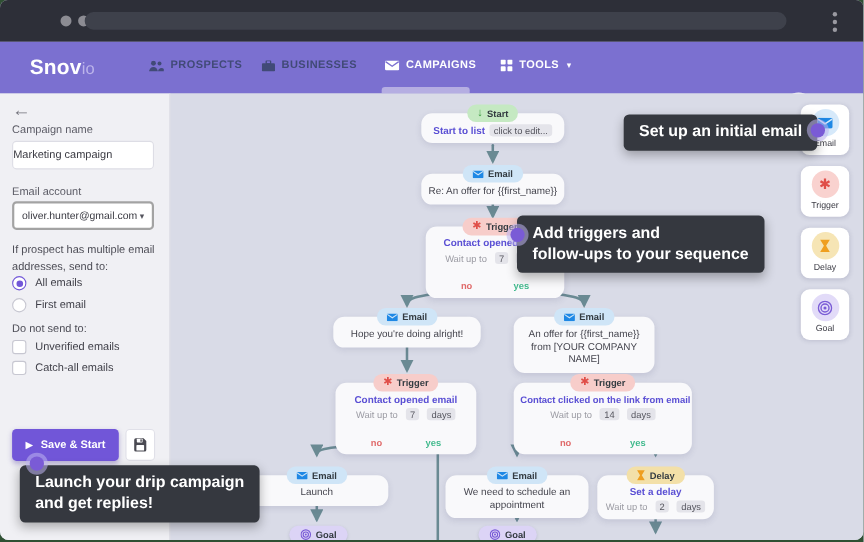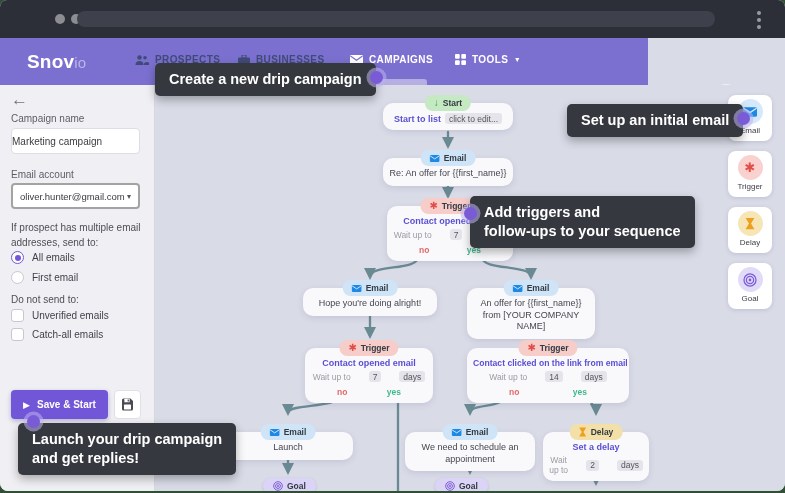--- a/index.html
+++ b/index.html
@@ -9,21 +9,21 @@
 
   
   .browser-bar { position:absolute; left:0; top:0; width:785px; height:38px; background:#2d2f38; }
   .traffic-dots { position:absolute; left:55px; top:14px; display:flex; gap:6px; }
   .traffic-dots i { width:10px; height:10px; border-radius:50%; background:#8c8c93; }
   .address-bar { position:absolute; left:77px; top:11px; width:638px; height:16px; border-radius:8px; background:#3e414b; }
   .kebab { position:absolute; right:22px; top:9px; display:flex; flex-direction:column; gap:3px; padding:2px; }
   .kebab i { width:4px; height:4px; border-radius:50%; background:#9a9aa1; }
 
   
-  .navbar { position:absolute; left:0; top:38px; width:648px; height:47px; background:#7b70d0; }
+  .navbar { position:absolute; left:0; top:38px; width:785px; height:47px; background:#7b70d0; }
   .logo { position:absolute; left:27px; top:13px; font-size:19px; font-weight:bold; color:#fff; letter-spacing:.2px; }
   .logo .suffix { color:#bcb4ea; font-weight:normal; font-size:15px; }
   .nav-item { position:absolute; top:16px; display:flex; align-items:center; gap:6px; font-size:10px; font-weight:bold; letter-spacing:.4px; color:#414a77; cursor:pointer; }
   .nav-item svg { display:block; }
   .nav-item.active, .nav-item.light { color:#fff; }
   .nav-prospects { left:135px; } .nav-businesses { left:238px; } .nav-campaigns { left:350px; } .nav-tools { left:455px; }
   .nav-caret { font-size:8px; margin-left:1px; }
   .tab-underline { position:absolute; left:347px; bottom:0; width:80px; height:6px; background:#b5aee2; border-radius:3px 3px 0 0; }
   .avatar { position:absolute; left:713px; top:46px; width:26px; height:26px; border-radius:50%; background:#f2f2f5; overflow:hidden; }
   .avatar svg { display:block; margin:3px auto 0; }
@@ -55,23 +55,23 @@
   .badge { position:absolute; top:-8px; left:50%; transform:translateX(-50%); height:16px; display:flex; align-items:center; gap:4px; padding:0 9px; border-radius:9px; font-size:8.5px; font-weight:bold; color:#333b41; white-space:nowrap; }
   .badge svg { display:block; }
   .badge.b-start { background:#c5e9c2; }
   .badge.b-email { background:#cfe5f7; }
   .badge.b-trigger { background:#f7cdca; }
   .badge.b-delay { background:#f3e0a8; }
   .badge .glyph-arrow { color:#43a047; font-size:10px; font-weight:bold; line-height:1; }
   .badge .glyph-ast { color:#e04e48; font-size:10px; line-height:1; }
   .node-link { color:#5a4fd4; font-weight:bold; font-size:9px; white-space:nowrap; }
   .node-text { color:#45454e; font-size:9px; line-height:1.3; }
-  .wait-line { margin-top:3px; font-size:8.5px; color:#9b9ba3; display:flex; align-items:center; justify-content:center; gap:18px; }
+  .wait-line { margin-top:3px; font-size:8.5px; color:#9b9ba3; display:flex; align-items:center; justify-content:center; gap:7px; }
   .chip { background:#e4e4ea; border-radius:3px; padding:0.5px 4px; color:#55555e; font-size:8.5px; }
-  .noyes { display:flex; justify-content:space-between; padding:0 26px; margin-top:5px; font-size:8.5px; font-weight:bold; }
+  .noyes { display:flex; justify-content:space-between; padding:0 26px; margin-top:15px; font-size:8.5px; font-weight:bold; }
   .no-lbl { color:#e06a6a; } .yes-lbl { color:#3fb98c; }
   .start-row { display:flex; align-items:center; justify-content:center; gap:4px; }
   .goal-pill { position:absolute; height:16px; display:flex; align-items:center; gap:4px; padding:0 10px; border-radius:9px; background:#dcd4f6; font-size:8.5px; font-weight:bold; color:#333b41; box-shadow:0 1px 3px rgba(70,70,110,.2); }
 
   
   .palette-card { position:absolute; left:573px; width:44px; height:46px; background:#fff; border-radius:8px; box-shadow:0 1px 4px rgba(70,70,110,.18); display:flex; flex-direction:column; align-items:center; padding-top:4px; cursor:pointer; }
   .pal-circle { width:25px; height:25px; border-radius:50%; display:flex; align-items:center; justify-content:center; }
   .pal-label { font-size:8px; color:#3c3c45; margin-top:2px; }
   .pc-email { background:#d6e9fa; } .pc-trigger { background:#f9d2cf; } .pc-delay { background:#f6e5b5; } .pc-goal { background:#e2dbf8; }
   .pc-trigger span { color:#e04e48; font-size:13px; }
@@ -396,24 +396,20 @@
         <svg width="14" height="14" viewBox="0 0 10 10">
             <circle cx="5" cy="5" r="4.3" fill="none" stroke="#7a5cd6" stroke-width="0.9"></circle>
             <circle cx="5" cy="5" r="2.6" fill="none" stroke="#7a5cd6" stroke-width="0.9"></circle>
             <circle cx="5" cy="5" r="1" fill="#7a5cd6"></circle>
           </svg>
       </div>
       <div class="pal-label">Goal</div>
     </div>
   </div>
 
-  <div class="tooltip" style="left:155px; top:63px;">
-    <span>Create a new drip campaign</span>
-    <span class="tip-dot" style="right:-7px; top:8px;"></span>
-  </div>
 
   <div class="tooltip" style="left:567px; top:104px;">
     <span>Set up an initial email</span>
     <span class="tip-dot" style="right:-7px; top:8px;"></span>
   </div>
 
   <div class="tooltip" style="left:470px; top:196px;">
     <span>Add triggers and</span><br>
     <span>follow-ups to your sequence</span>
     <span class="tip-dot" style="left:-6px; top:11px;"></span>

